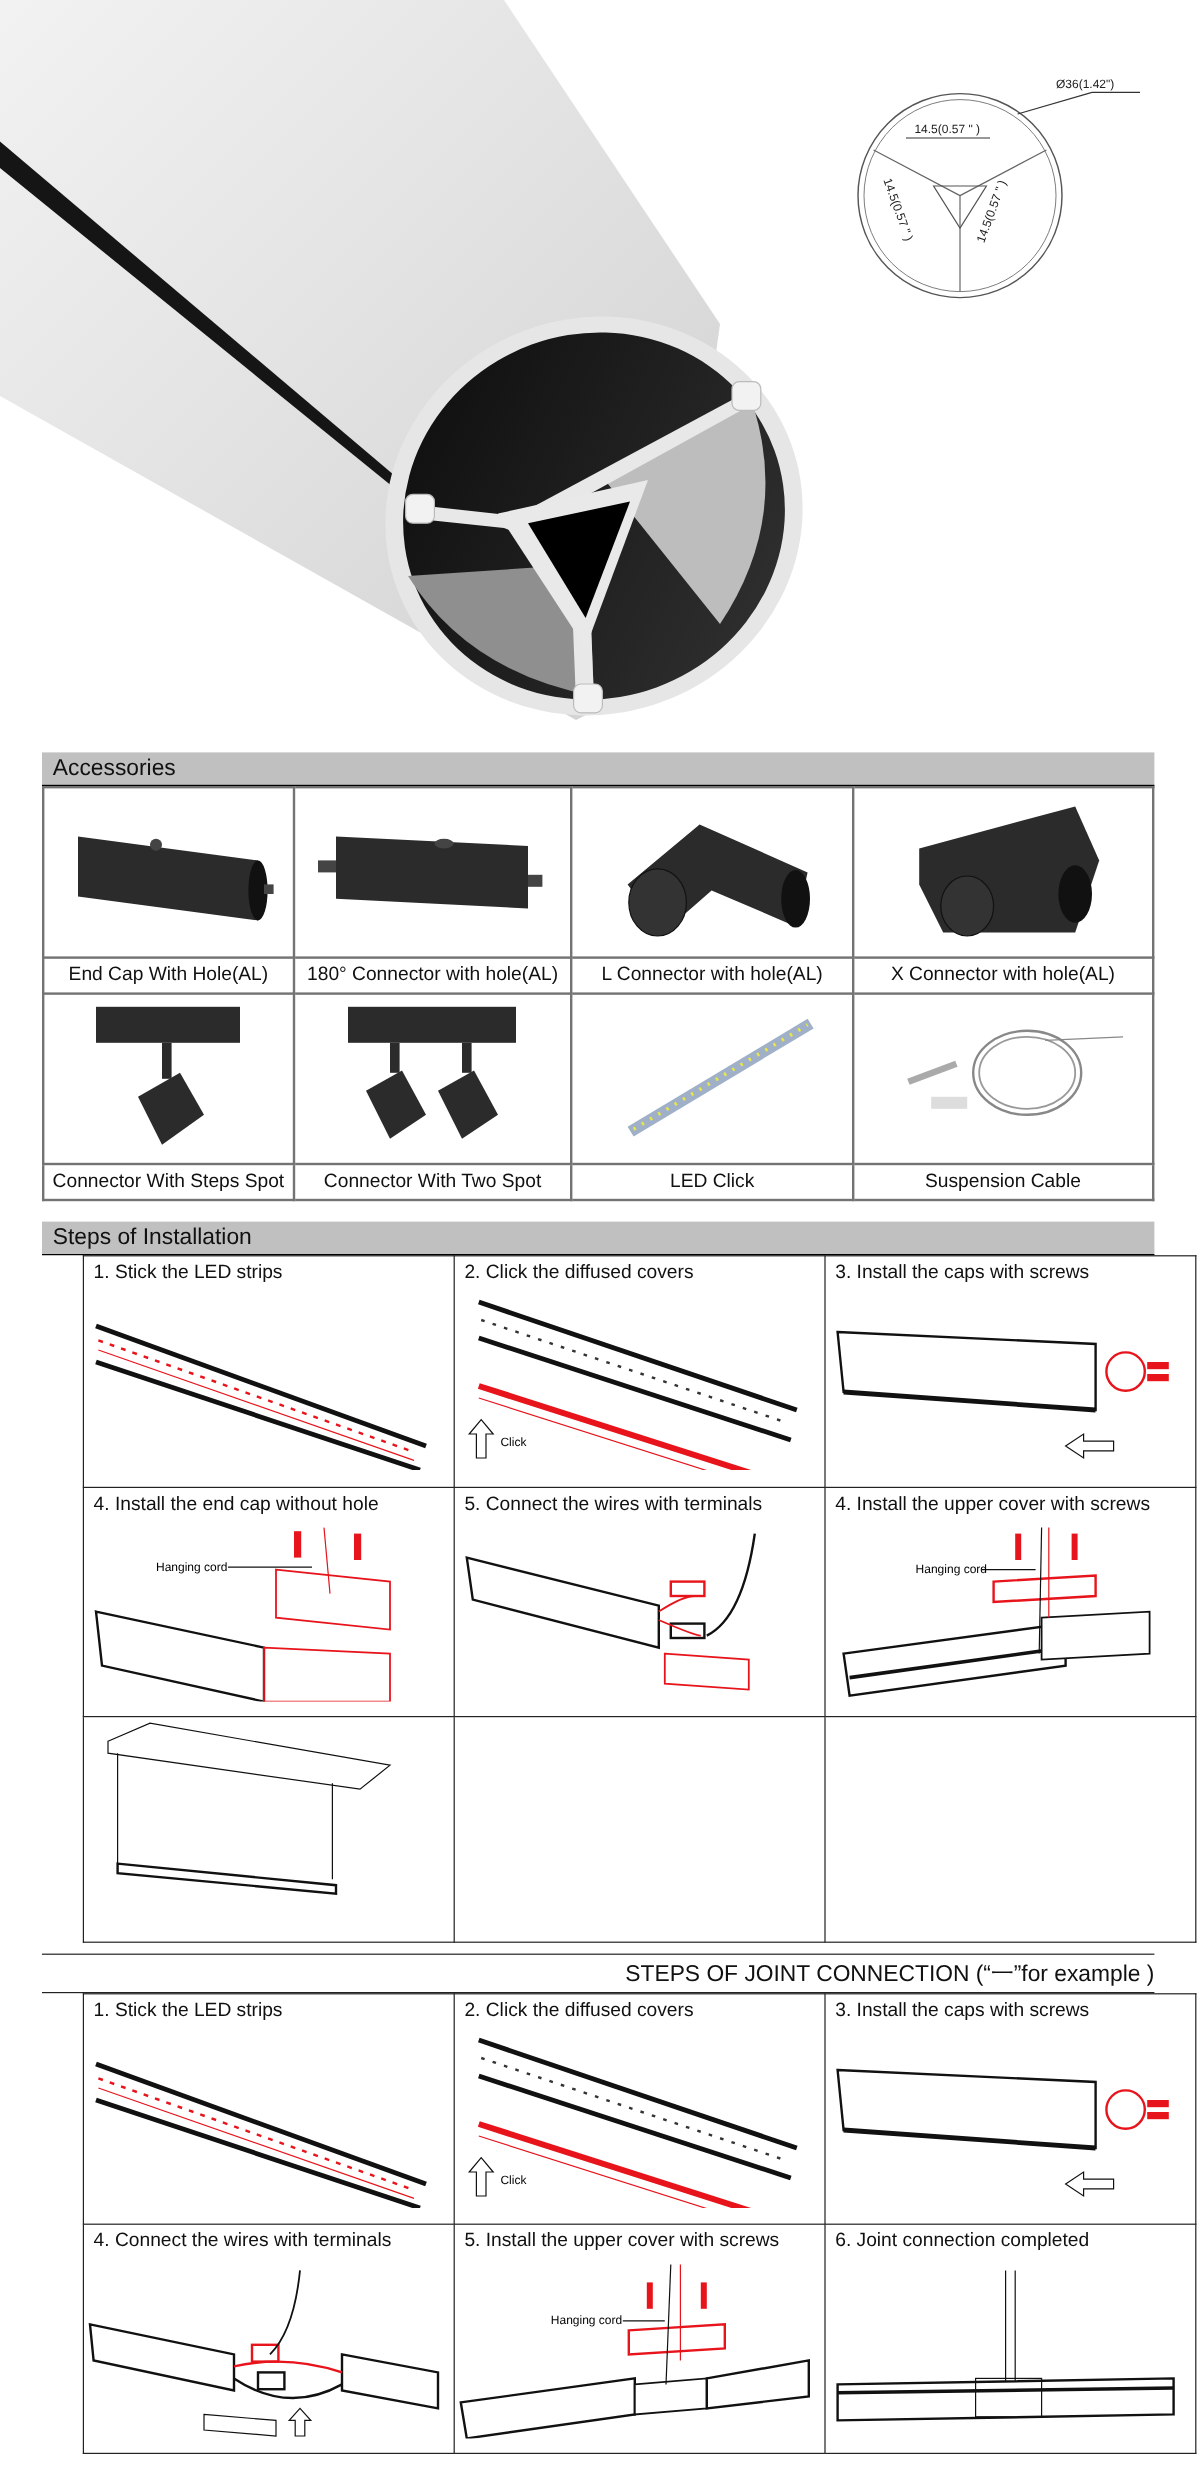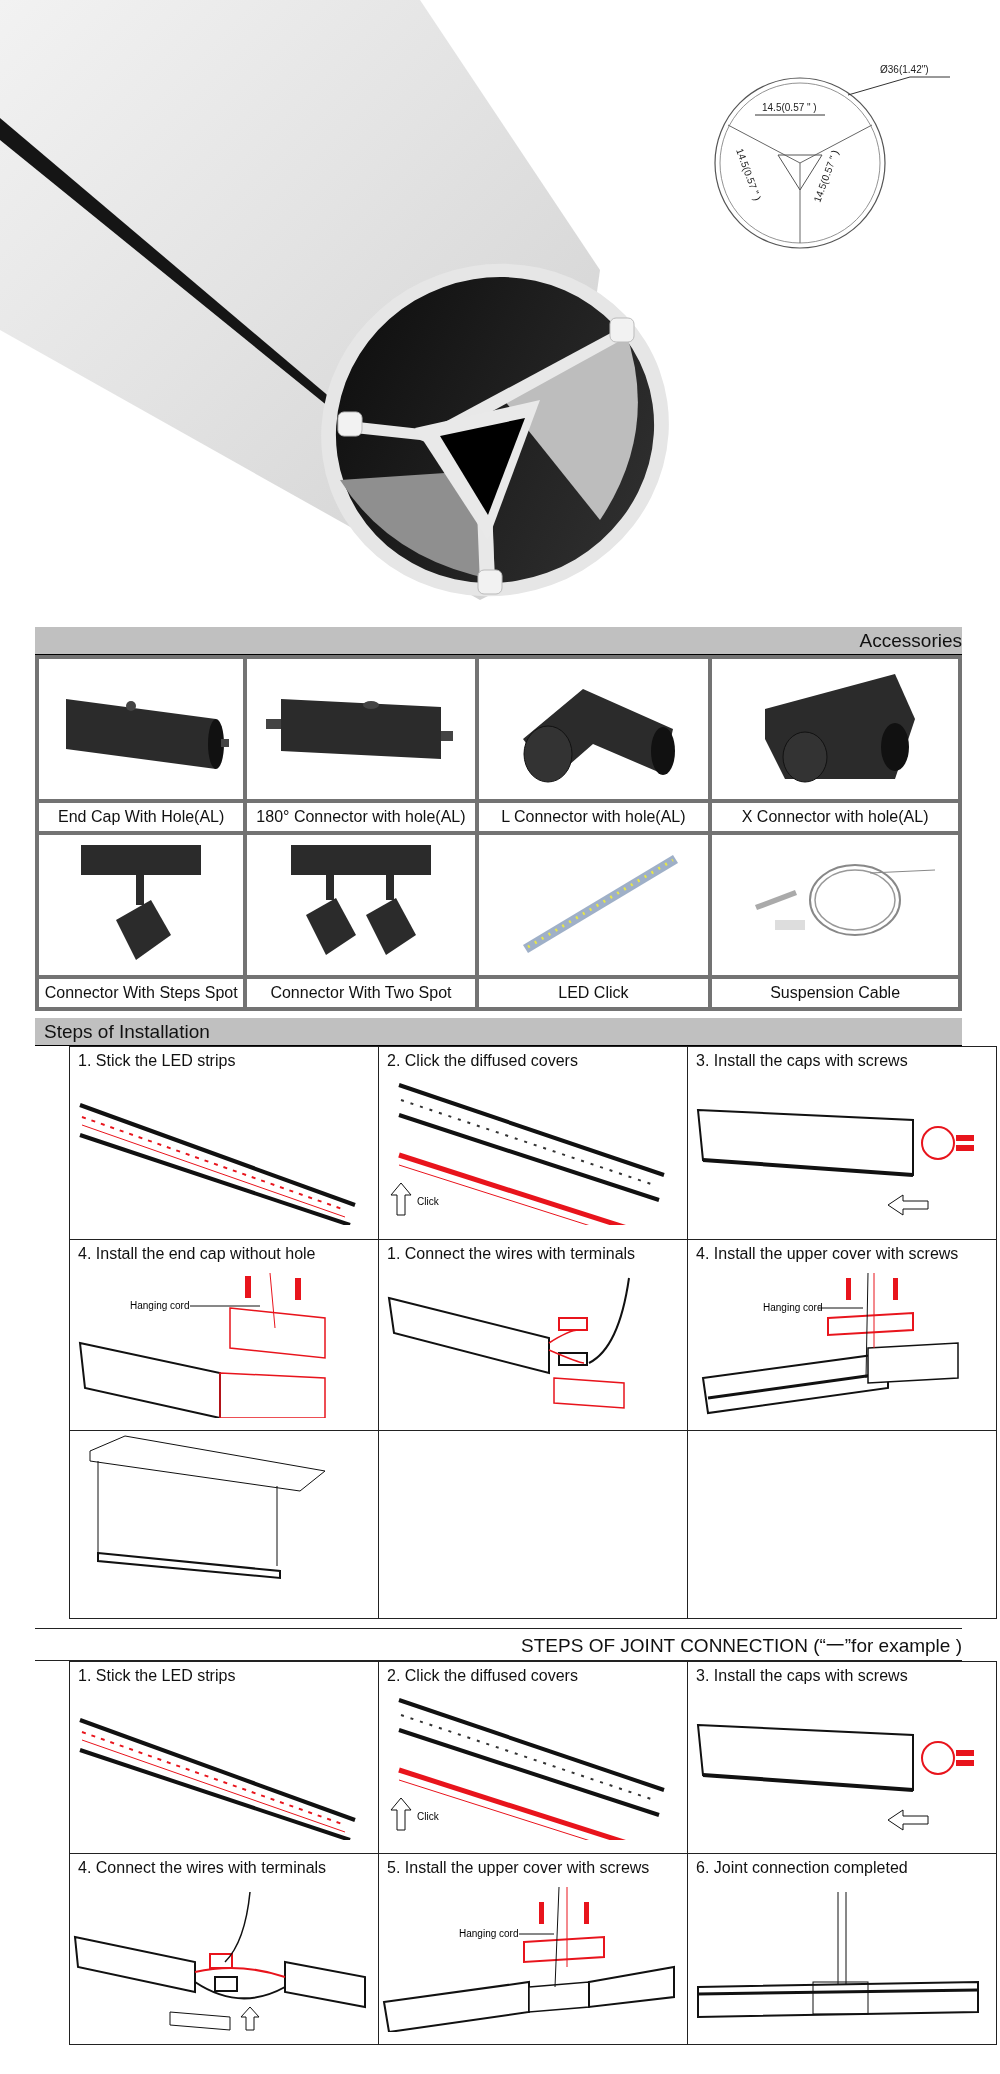--- a/index.html
+++ b/index.html
@@ -9,21 +9,21 @@
   
   #hero { left: 0; top: 0; width: 700px; height: 610px; }
   #section-drawing { left: 700px; top: 55px; width: 260px; height: 200px; }
   .dim-label { font-size: 10px; fill: #222; font-family: "Liberation Sans", sans-serif; }
 
   
   .bar { position: absolute; left: 35px; width: 927px; background: #c0c0c0; border-bottom: 1px solid #000; font-size: 19px; line-height: 27px; padding-left: 9px; box-sizing: border-box; color: #111; }
 
   
   .acc { position: absolute; left: 35px; top: 655px; width: 927px; border-collapse: collapse; }
-  .acc td { border: 4px solid #737373; padding: 0; text-align: center; vertical-align: middle; }
+  .acc td { border: 2px solid #737373; padding: 0; text-align: center; vertical-align: middle; }
   .acc .img { height: 140px; }
   .acc .lbl { height: 28px; font-size: 16px; }
   .acc svg { display: block; margin: 0 auto; }
 
   
   .steps { position: absolute; left: 35px; width: 927px; border-collapse: collapse; table-layout: fixed; margin-left: 34px; }
   .steps td { border: 1px solid #222; vertical-align: top; padding: 0; position: relative; }
   .steps .cap { font-size: 16px; padding: 5px 8px; display: block; white-space: nowrap; }
   .steps svg { display: block; }
 
@@ -77,21 +77,21 @@
   <path d="M78,100 L122,100 L100,135 Z" fill="none" stroke="#555"></path>
   <line x1="55" y1="60" x2="125" y2="60" stroke="#333"></line>
   <line x1="148" y1="40" x2="210" y2="22" stroke="#333"></line>
   <line x1="210" y1="22" x2="250" y2="22" stroke="#333"></line>
   <text class="dim-label" x="180" y="18">Ø36(1.42")</text>
   <text class="dim-label" x="62" y="56">14.5(0.57 " )</text>
   <text class="dim-label" transform="translate(36,95) rotate(70)">14.5(0.57 " )</text>
   <text class="dim-label" transform="translate(120,148) rotate(-70)">14.5(0.57 " )</text>
 </svg>
 
-<div class="bar" style="top:627px;height:28px;text-align:right;">Accessories</div>
+<div class="bar" style="top:627px;height:28px;">Accessories</div>
 <table class="acc">
   <colgroup>
       <col style="width:209px">
       <col style="width:232px">
       <col style="width:235px">
       <col style="width:251px">
     </colgroup>
   <tbody>
       <tr>
     <td class="img">
@@ -223,21 +223,21 @@
             <path d="M150,105 L255,110 L255,150 L150,150 Z" fill="none" stroke="#e8141c" stroke-width="1.5"></path>
             <path d="M160,40 L255,50 L255,90 L160,80 Z" fill="none" stroke="#e8141c" stroke-width="1.5"></path>
             <rect x="175" y="8" width="6" height="22" fill="#e8141c"></rect>
             <rect x="225" y="10" width="6" height="22" fill="#e8141c"></rect>
             <line x1="200" y1="5" x2="205" y2="60" stroke="#e8141c"></line>
             <line x1="120" y1="38" x2="190" y2="38" stroke="#111"></line>
             <text x="60" y="41" font-size="10">Hanging cord</text>
           </svg>
     </td>
     <td>
-      <span class="cap">1. Connect the wires with terminals</span>
+      <span class="cap">5. Connect the wires with terminals</span>
       <svg width="300" height="150" viewBox="0 0 300 150">
             <path d="M10,30 L170,70 L170,105 L15,65 Z" fill="#fff" stroke="#111" stroke-width="2"></path>
             <rect x="180" y="50" width="28" height="12" fill="none" stroke="#e8141c" stroke-width="2"></rect>
             <rect x="180" y="85" width="28" height="12" fill="none" stroke="#111" stroke-width="2"></rect>
             <path d="M170,75 Q190,62 200,62 M170,82 Q200,95 205,95" fill="none" stroke="#e8141c" stroke-width="1.5"></path>
             <path d="M250,10 Q240,80 210,95" fill="none" stroke="#111" stroke-width="2"></path>
             <path d="M175,110 L245,115 L245,140 L175,135 Z" fill="none" stroke="#e8141c" stroke-width="1.5"></path>
           </svg>
     </td>
     <td>

